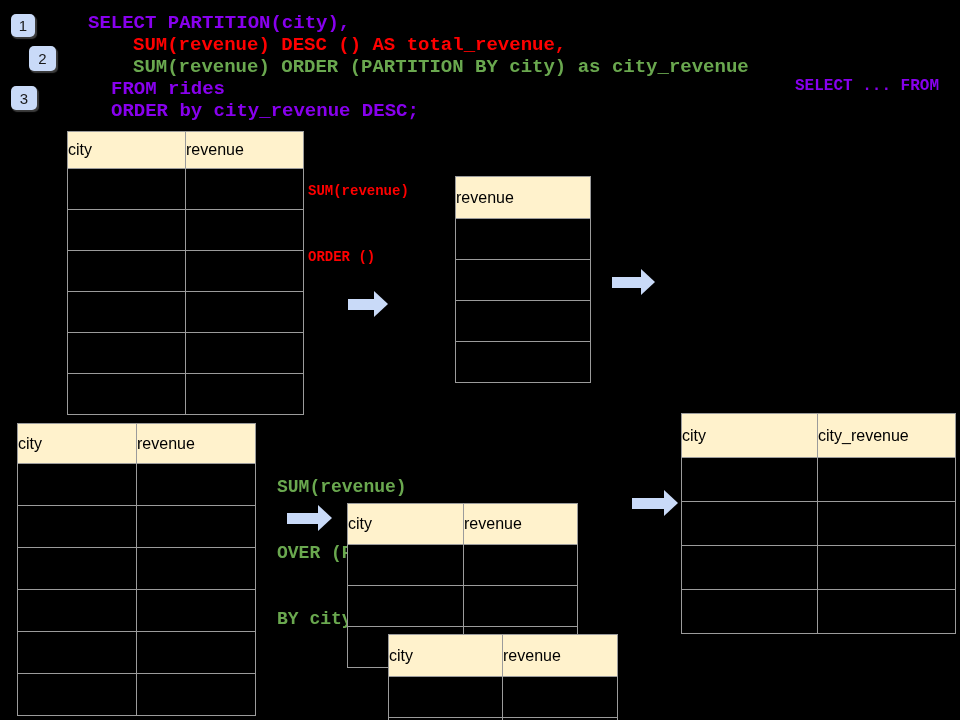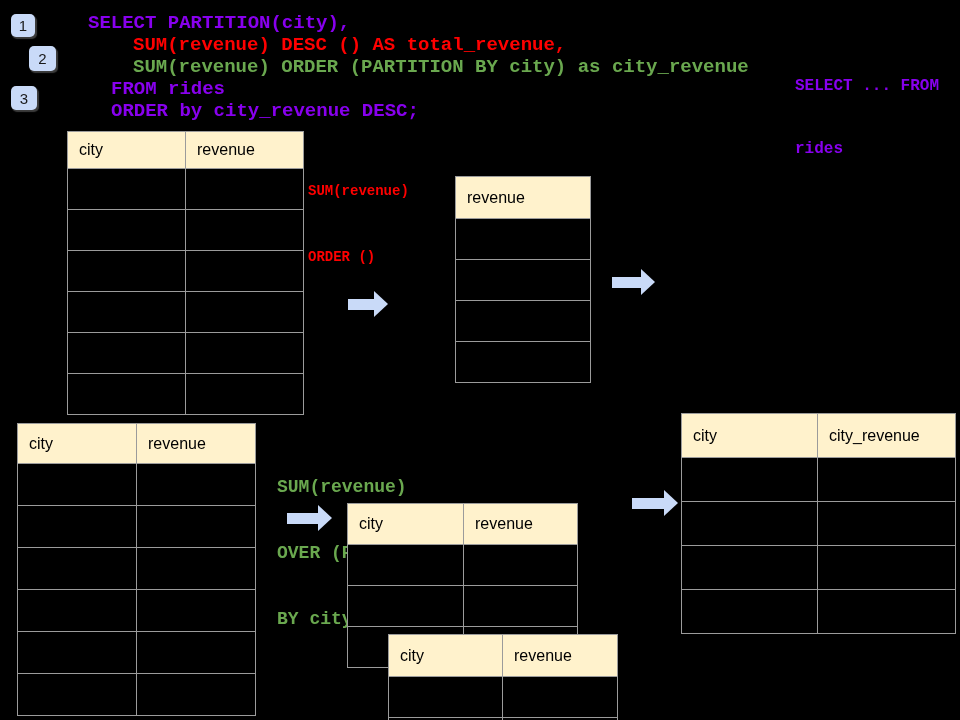--- a/index.html
+++ b/index.html
@@ -24,21 +24,21 @@
 
   .from-note{position:absolute;left:780px;top:34px;font:700 16px/21px "Liberation Mono", monospace;white-space:pre;margin-left:15px;}
   .total-label{position:absolute;left:308px;top:136px;font:700 14px/22px "Liberation Mono", monospace;white-space:pre;}
   .partition-label{position:absolute;left:277px;top:432px;font:700 18px/22px "Liberation Mono", monospace;white-space:pre;}
   .lbl-line{display:block;}
 
   
   table.grid{position:absolute;border-collapse:collapse;table-layout:fixed;background:#000;}
   table.grid th,table.grid td{border:1px solid #9b9b9b;padding:0;}
   table.grid th{background:#FFF2CC;color:#000;font:400 16px "Liberation Sans", sans-serif;
-                font-weight:400;text-align:left;padding-left:11px;vertical-align:middle;}
+                font-weight:400;text-align:left;vertical-align:middle;}
   .t-source-top{left:67px;top:131px;width:236px;}
   .t-source-top tr.h{height:37px;} .t-source-top tbody tr{height:41px;}
   .t-total-result{left:455px;top:176px;width:135px;}
   .t-total-result tr.h{height:42px;} .t-total-result tbody tr{height:41px;}
   .t-source-bottom{left:17px;top:423px;width:238px;}
   .t-source-bottom tr.h{height:40px;} .t-source-bottom tbody tr{height:42px;}
   .t-partition-mid{left:347px;top:503px;width:230px;}
   .t-partition-mid tr.h{height:41px;} .t-partition-mid tbody tr{height:41px;}
   .t-partition-overlay{left:388px;top:634px;width:229px;z-index:5;}
   .t-partition-overlay tr.h{height:42px;} .t-partition-overlay tbody tr{height:41px;}
@@ -68,21 +68,20 @@
   <div>
     <span class="code-line cl1" style="color: rgb(136, 0, 238);">SELECT PARTITION(city),</span>
     <span class="code-line cl2" style="color: rgb(255, 0, 0);">SUM(revenue) DESC () AS total_revenue,</span>
     <span class="code-line cl3" style="color: rgb(106, 168, 79);">SUM(revenue) ORDER (PARTITION BY city) as city_revenue</span>
     <span class="code-line cl4" style="color: rgb(136, 0, 238);">FROM rides</span>
     <span class="code-line cl5" style="color: rgb(136, 0, 238);">ORDER by city_revenue DESC;</span>
   </div>
 
   <div class="from-note" style="color: rgb(136, 0, 238);">
     <span class="lbl-line">SELECT ... FROM</span>
-    <span class="lbl-line">rides</span>
   </div>
 
   <div class="total-label" style="color: rgb(255, 0, 0);">
     <span class="lbl-line">SUM(revenue)</span>
     <span class="lbl-line">ORDER ()</span>
   </div>
 
   <div class="partition-label" style="color: rgb(106, 168, 79);">
     <span class="lbl-line">SUM(revenue)</span>
     <span class="lbl-line">OVER (PARTITION</span>

